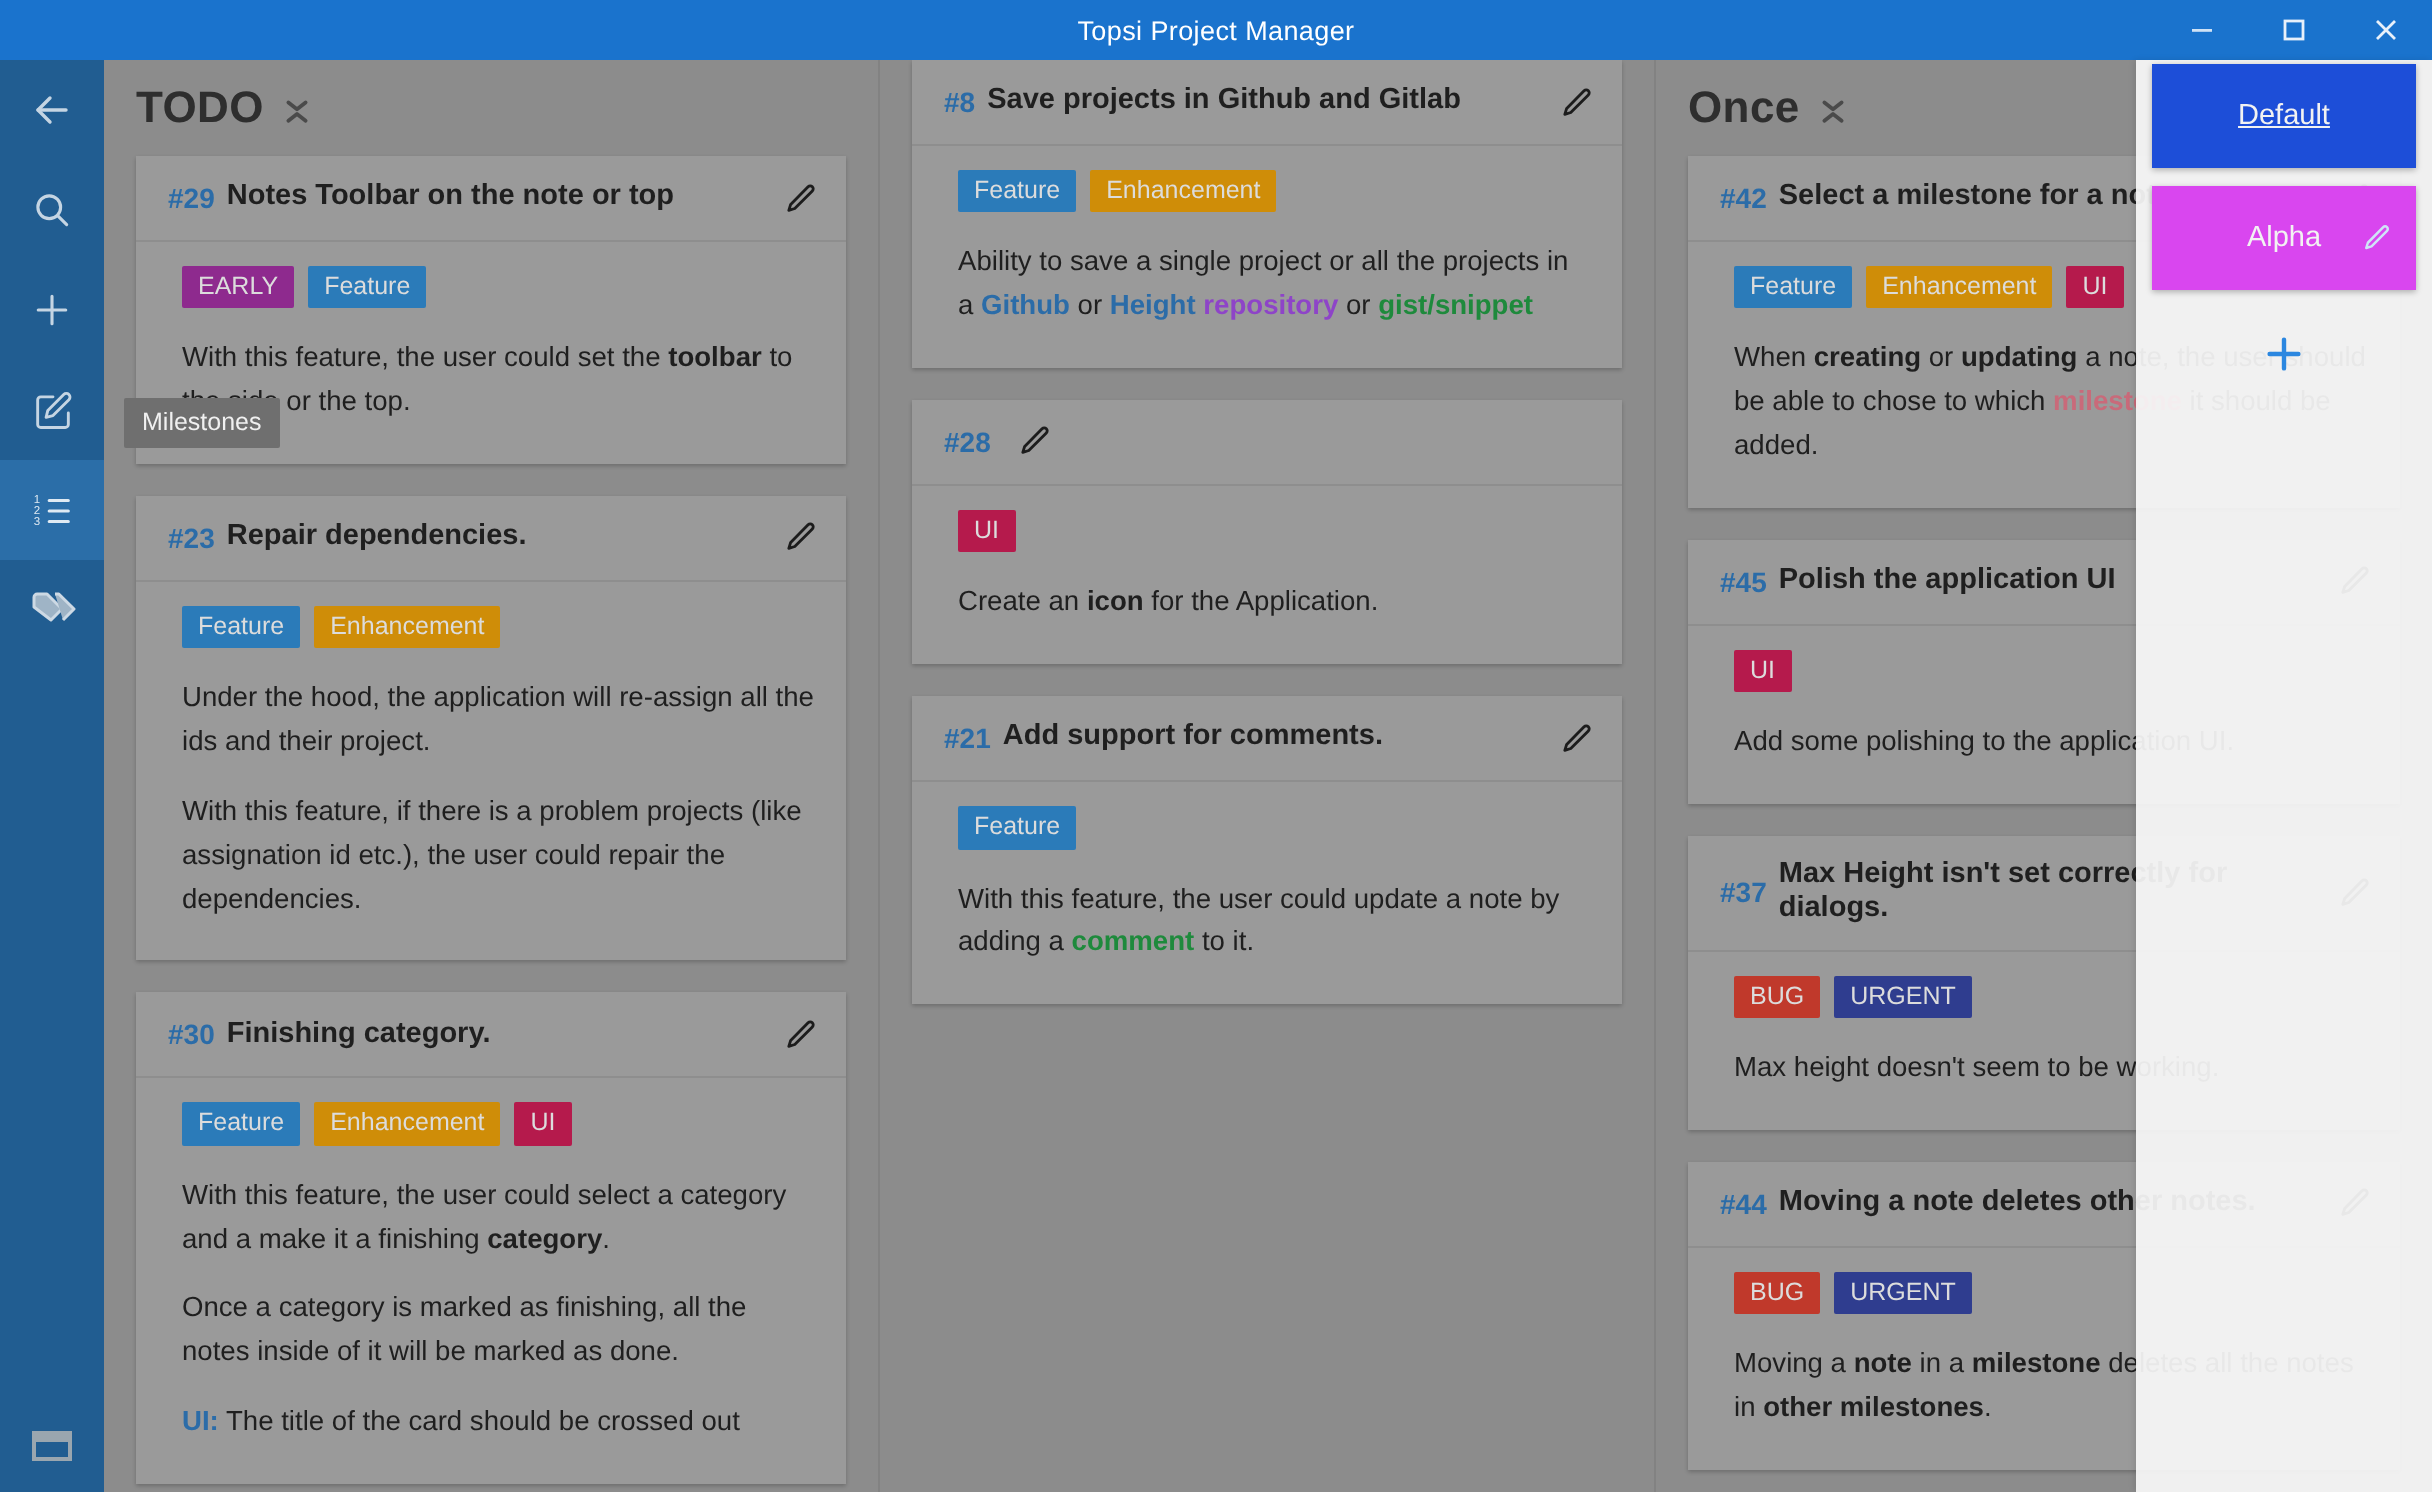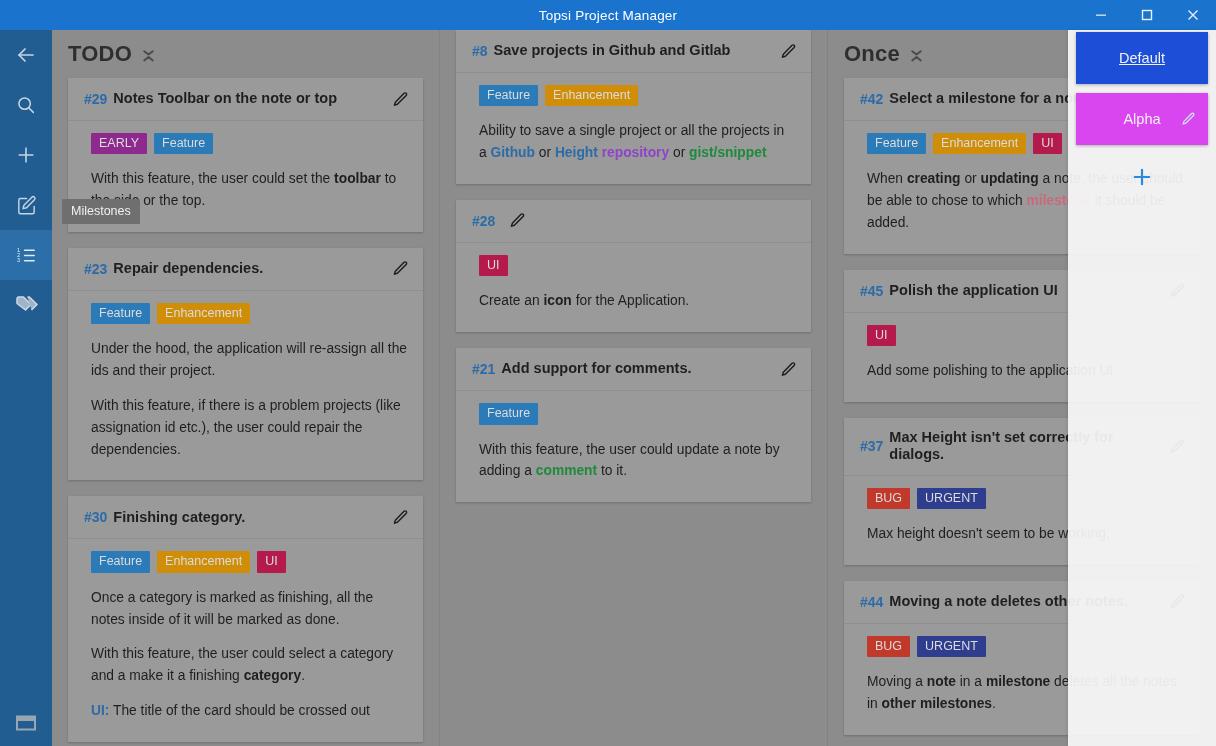--- a/index.html
+++ b/index.html
@@ -296,22 +296,22 @@
    </svg>
             </span>
        </div>
        <div class="card-body">
          <div class="tags">
               <span class="tag" style="background:#2b7bb9">Feature</span>
               <span class="tag" style="background:#cf8d08">Enhancement</span>
               <span class="tag" style="background:#b51a4c">UI</span>
             </div>
          <div class="desc">
+              <p><span style="">With this feature, the user could select a category and a make it a finishing </span><b style="">category</b><span style="">.</span></p>
               <p><span style="">Once a category is marked as finishing, all the notes inside of it will be marked as done.</span></p>
-              <p><span style="">With this feature, the user could select a category and a make it a finishing </span><b style="">category</b><span style="">.</span></p>
               <p><b style="color:#2b6ca8;">UI:</b><span style=""> The title of the card should be crossed out</span></p>
             </div>
        </div>
         </div>
       </div>
     </div>
     <div class="column">
       <div class="col-body">
         <div class="card">
           <div class="card-head">

